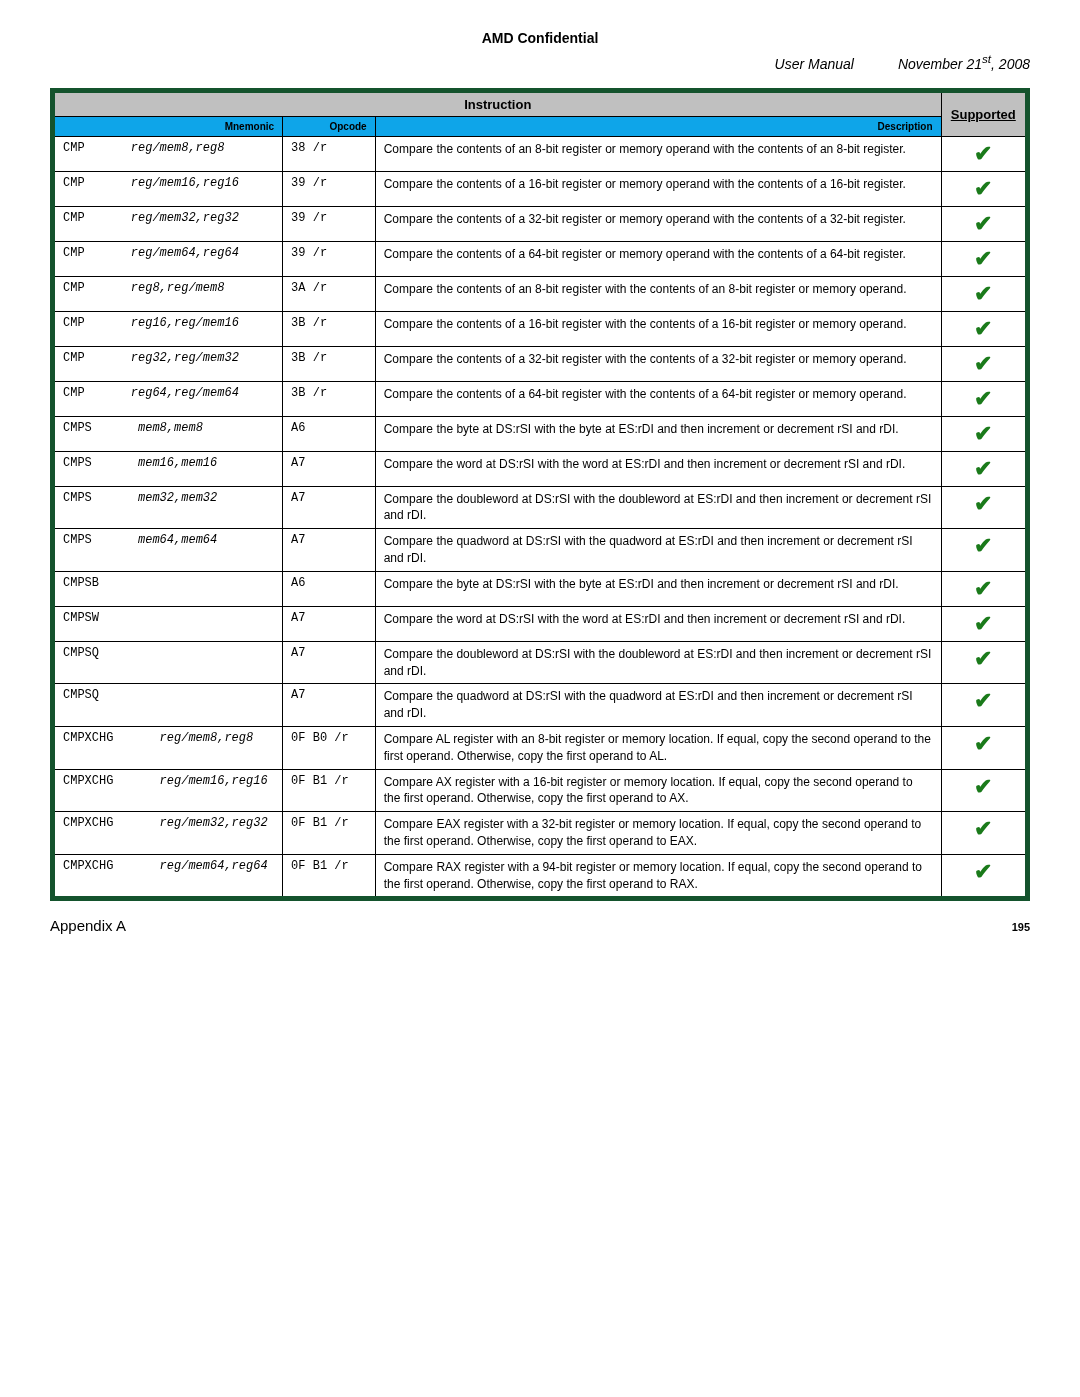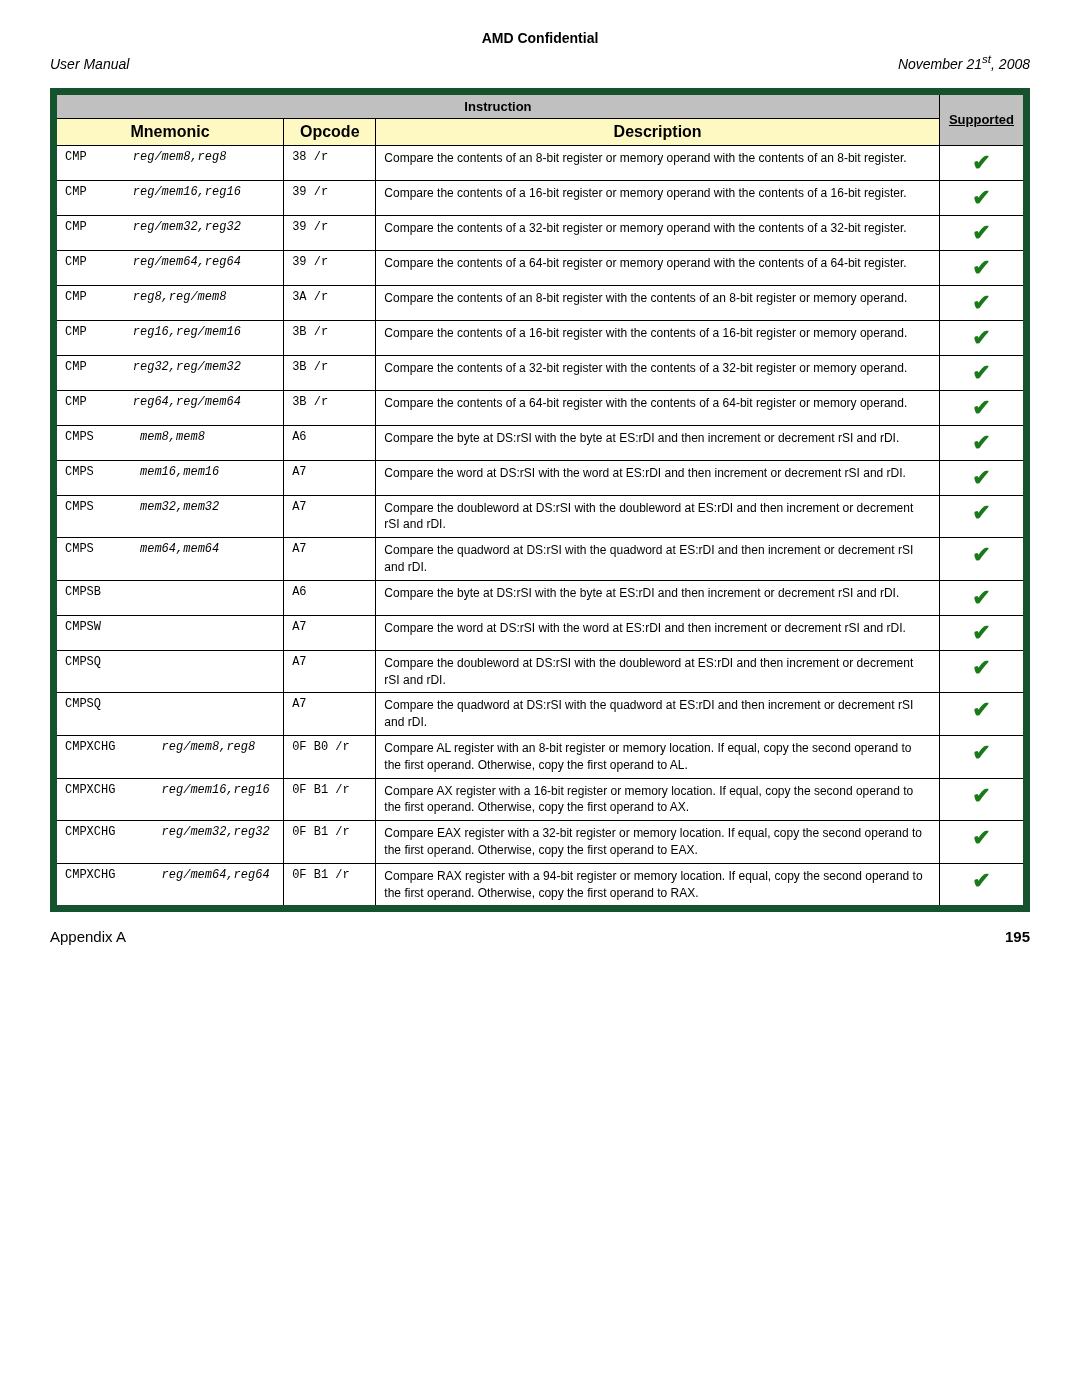--- a/index.html
+++ b/index.html
@@ -12,55 +12,55 @@
       padding: 30px 50px;
     }
     .header-top {
       text-align: center;
       font-size: 14px;
       font-weight: bold;
       margin-bottom: 6px;
     }
     .header-row {
       display: flex;
-      justify-content: space-between;
+      justify-content: flex-end;
       align-items: baseline;
       margin-bottom: 16px;
     }
     .header-left {
       font-style: italic;
       font-size: 14px;
     }
     .header-right {
       font-style: italic;
       font-size: 14px;
       margin-left: 44px;
     }
     .main-table {
       width: 100%;
       border-collapse: collapse;
-      border: 7px solid #14532d;
+      border: 5px solid #14532d;
     }
     .main-table th, .main-table td {
       border: 1px solid #000;
       padding: 4px 8px;
       vertical-align: top;
       font-size: 12px;
     }
     .col-header-row th {
       background-color: #c0c0c0;
       text-align: center;
       font-weight: bold;
       font-size: 13px;
     }
     .sub-header-row th {
-      background-color: #fef9c3;
-      text-align: center;
-      font-weight: bold;
-      font-size: 16px;
+      background-color: #0ea5e9;
+      text-align: right;
+      font-weight: bold;
+      font-size: 10px;
     }
     .mnemonic-cell {
       font-family: 'Courier New', monospace;
       font-size: 11.5px;
       white-space: nowrap;
       vertical-align: middle;
       width: 200px;
     }
     .mnemonic-cell em {
       margin-left: 39px;
@@ -90,21 +90,21 @@
     .footer-row {
       display: flex;
       justify-content: space-between;
       align-items: baseline;
       margin-top: 16px;
     }
     .footer-left {
       font-size: 15px;
     }
     .footer-right {
-      font-size: 15px;
+      font-size: 11px;
       font-weight: bold;
       margin-left: 20px;
     }
     tr:nth-child(odd) td { background-color: #fff; }
     tr:nth-child(even) td { background-color: #fff; }
     .instruction-header-cell {
       text-align: center;
       background-color: #c0c0c0;
       font-weight: bold;
       font-size: 13px;

